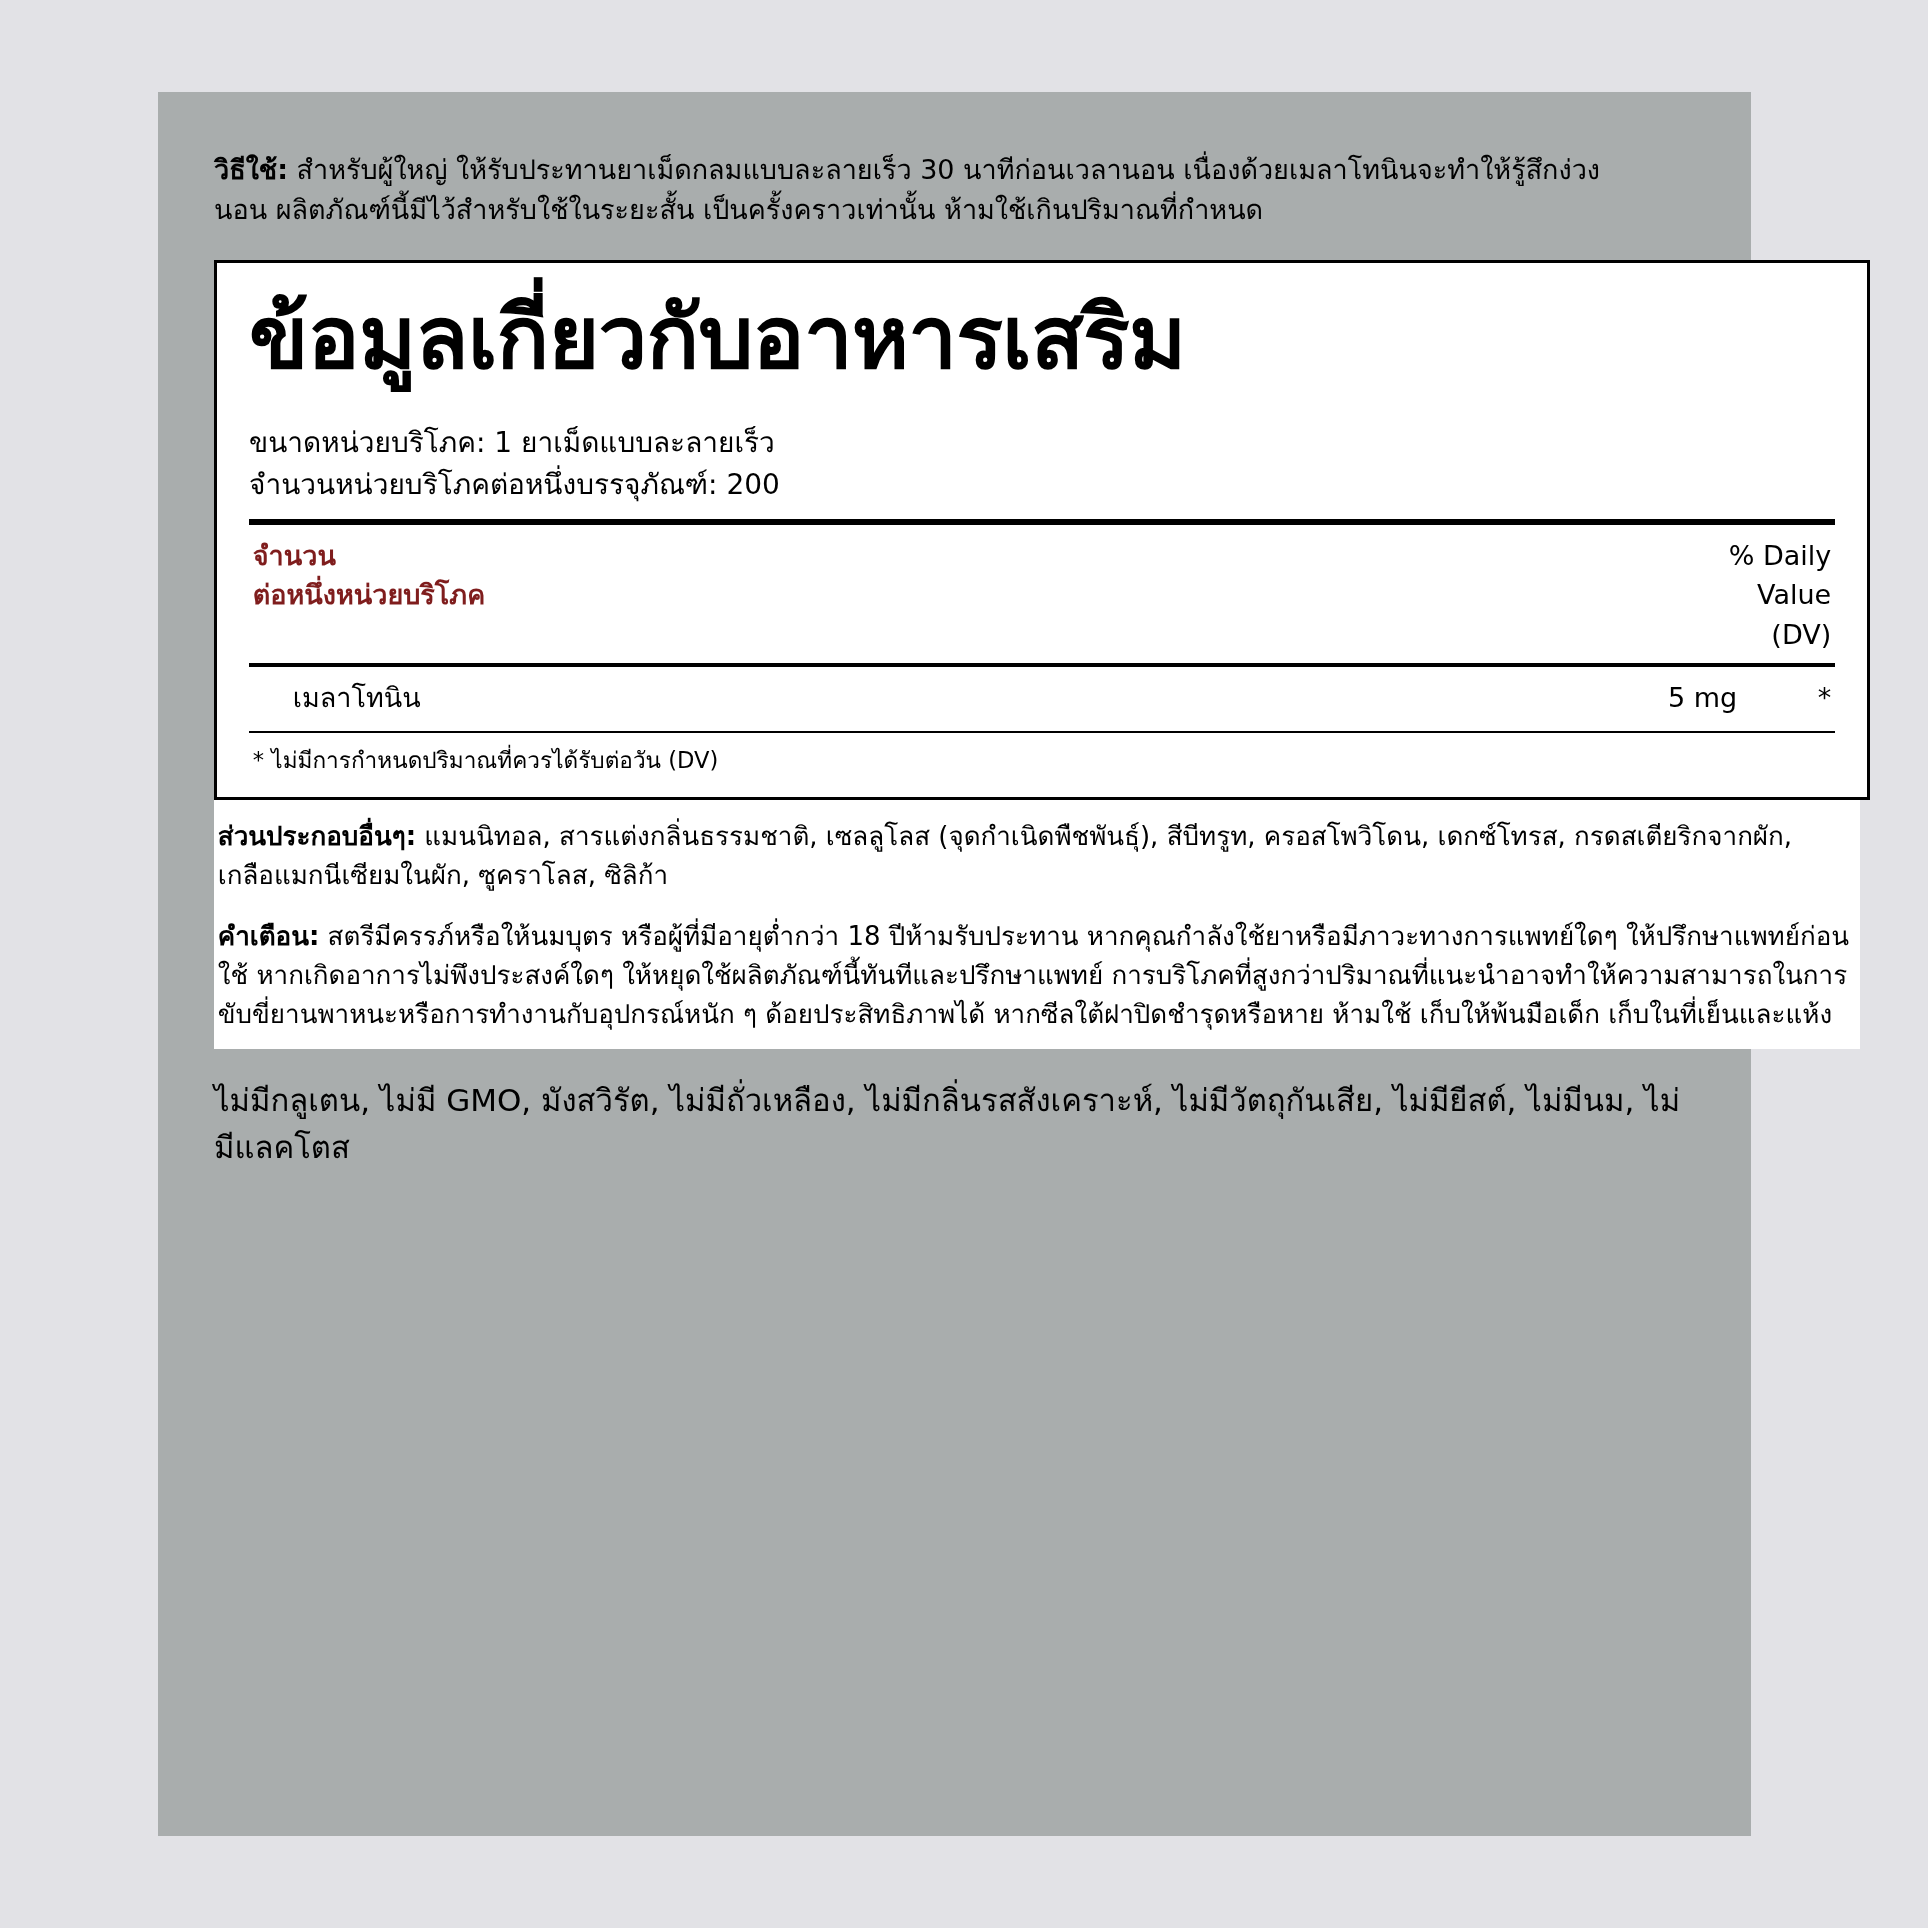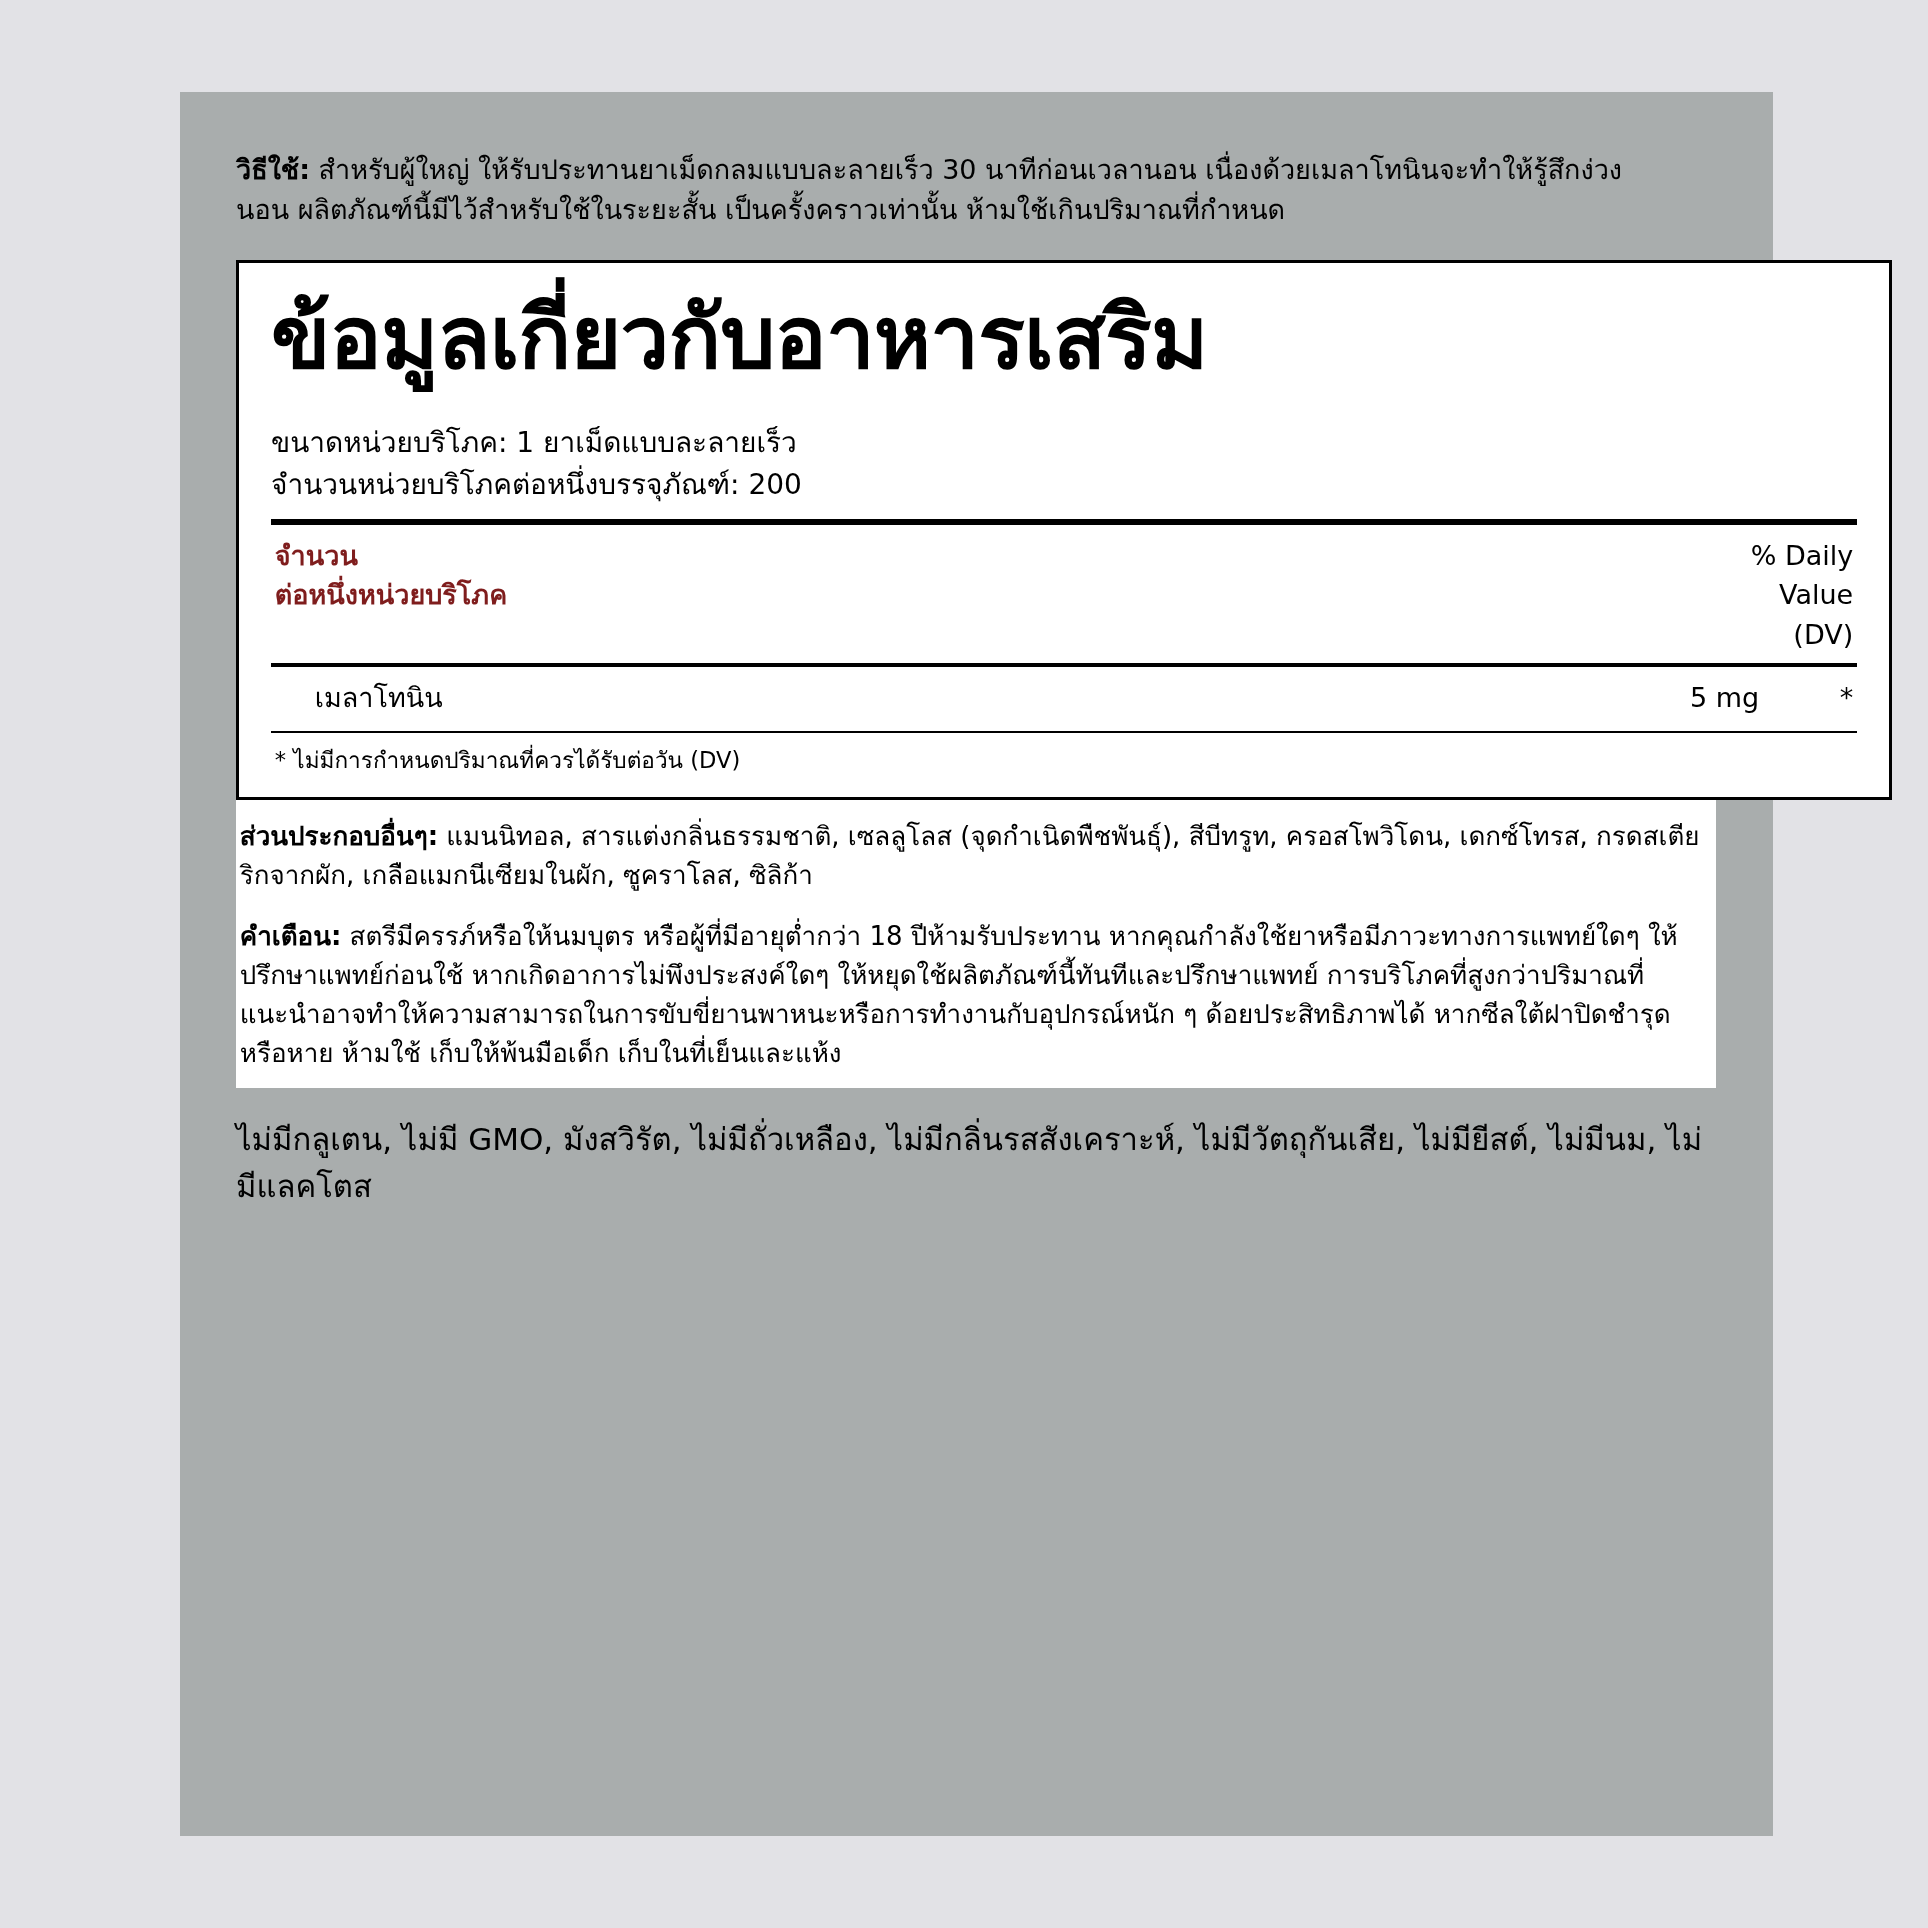--- a/index.html
+++ b/index.html
@@ -9,21 +9,21 @@
   body {
     width: 1928px;
     height: 1928px;
     background: #e2e2e6;
     font-family: "DejaVu Sans", "Liberation Sans", sans-serif;
     overflow: hidden;
   }
 
   .page {
     position: absolute;
-    left: 180px;
+    left: 158px;
     top: 92px;
     width: 1593px;
     height: 1744px;
     background: #a9adad;
   }
 
   .inner {
     position: absolute;
     left: 56px;
     top: 58px;
@@ -125,21 +125,21 @@
 
   .footnote {
     font-size: 22.6px;
     color: #000;
     padding: 9.4px 3.8px 5.6px 3.8px;
   }
 
   
   .lower-block {
     background: #ffffff;
-    width: 1480px;
+    width: 1646px;
     box-sizing: border-box;
     padding: 17px 3.8px 15px 3.8px;
   }
   .para {
     font-size: 26px;
     line-height: 1.5;
     color: #000;
     margin: 0 0 22.6px 0;
   }
   .para:last-child {

